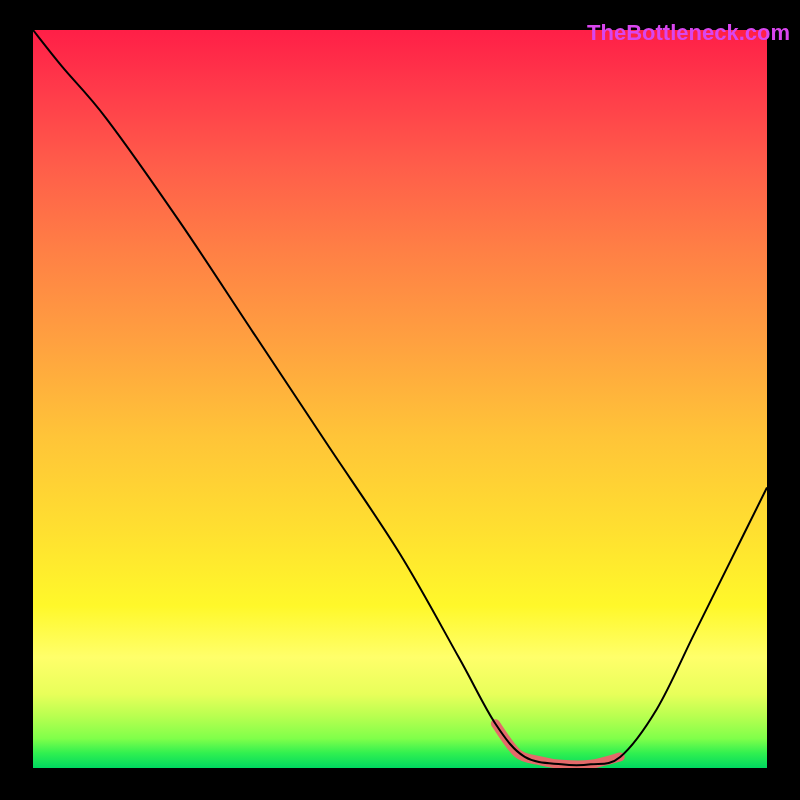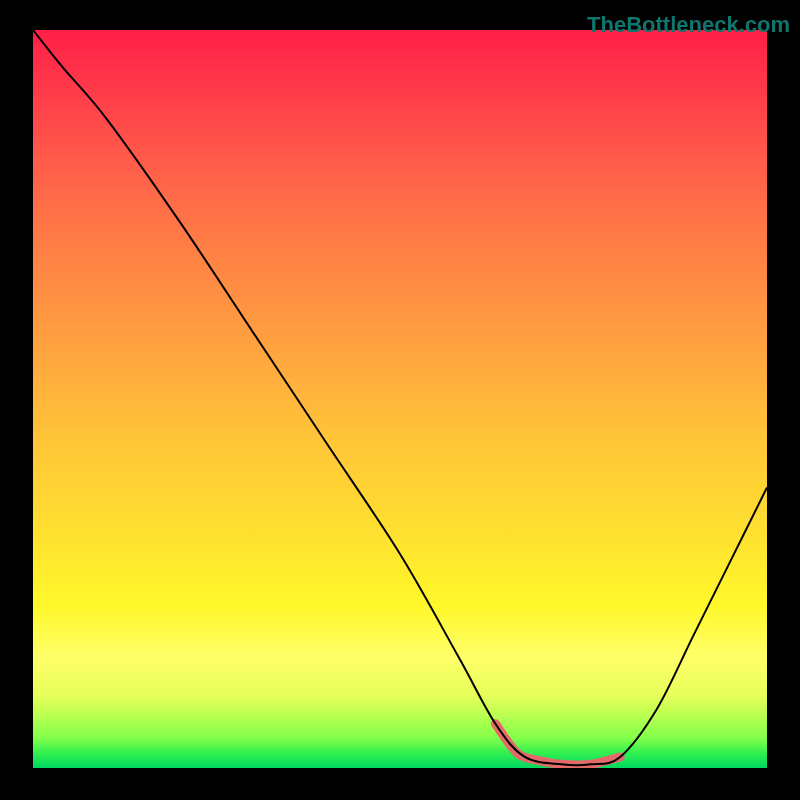--- a/index.html
+++ b/index.html
@@ -12,23 +12,23 @@
     overflow: hidden;
   }
   .frame {
     position: relative;
     width: 800px;
     height: 800px;
     background: #000000;
   }
   .watermark {
     position: absolute;
-    top: 12px;
+    top: 20px;
     right: 10px;
-    color: #0f766e;
+    color: #d946ef;
     font-size: 22px;
     font-weight: 600;
     font-family: Arial, Helvetica, sans-serif;
     z-index: 50;
   }
   .plot-area {
     position: absolute;
     left: 33px;
     top: 30px;
     width: 734px;

